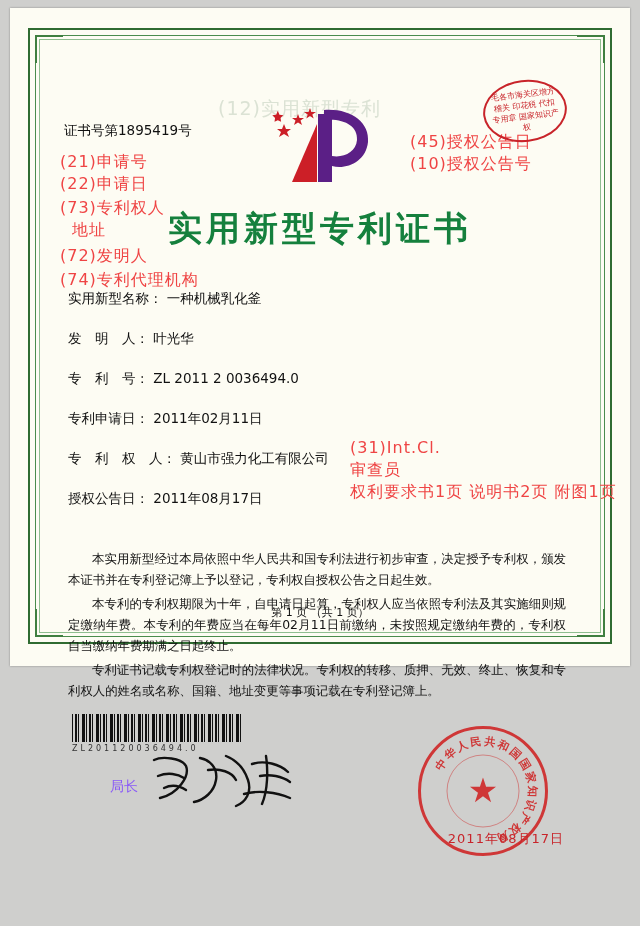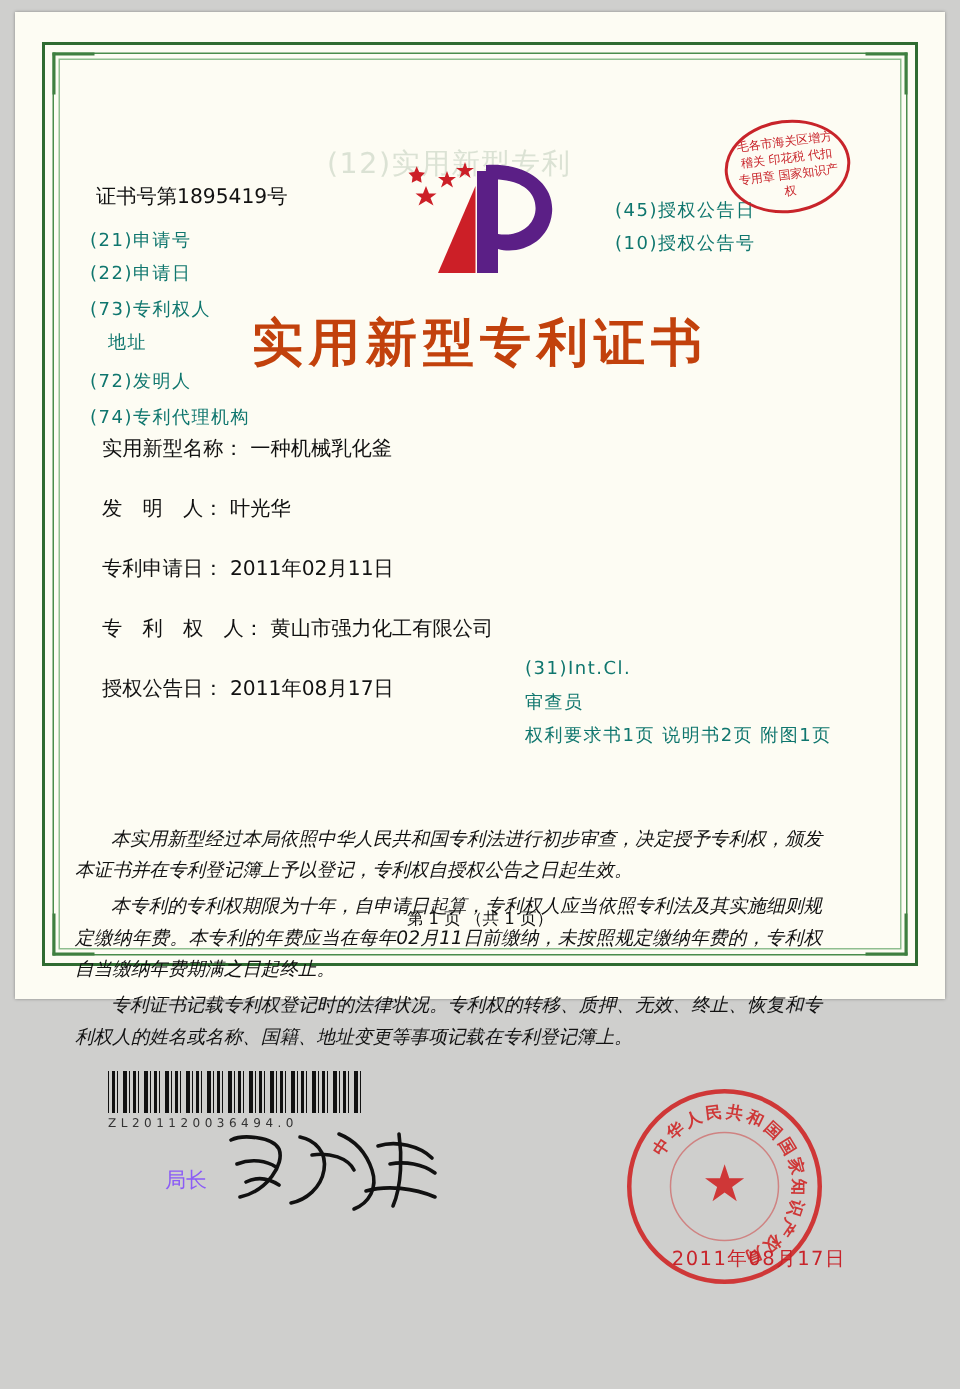--- a/index.html
+++ b/index.html
@@ -30,21 +30,21 @@
   .corner{
     position:absolute;width:26px;height:26px;border:2px solid #3f7f40;
   }
   .corner.tl{left:25px;top:27px;border-right:none;border-bottom:none;}
   .corner.tr{right:25px;top:27px;border-left:none;border-bottom:none;}
   .corner.bl{left:25px;bottom:29px;border-right:none;border-top:none;}
   .corner.br{right:25px;bottom:29px;border-left:none;border-top:none;}
 
   
   .ghost{
-    position:absolute;color:#0f766e;font-size:12px;letter-spacing:1px;
+    position:absolute;color:#ef4444;font-size:16px;letter-spacing:1px;
     user-select:none;
   }
   .ghost.big{font-size:19px;color:#dbe2d4;}
 
   
   .logo{position:absolute;left:262px;top:96px;width:110px;height:84px;}
 
   
   .seal-top{
     position:absolute;right:63px;top:72px;width:84px;height:62px;
@@ -52,35 +52,35 @@
     color:#c8242a;font-size:8px;line-height:11px;text-align:center;
     transform:rotate(-7deg);
     display:flex;align-items:center;justify-content:center;
     box-sizing:border-box;
   }
   .seal-top span{display:block;padding:0 6px;}
 
   .title{
     position:absolute;left:0;right:0;top:198px;text-align:center;
     font-family:"DejaVu Serif", serif;
-    font-size:34px;font-weight:bold;color:#c2410c;letter-spacing:4px;
+    font-size:34px;font-weight:bold;color:#15803d;letter-spacing:4px;
   }
 
   .fields{position:absolute;left:58px;top:282px;width:500px;}
   .field{
     font-size:13.5px;color:#111;margin-bottom:22px;
     font-family:"DejaVu Sans", sans-serif;
     white-space:nowrap;
   }
   .flabel{display:inline-block;}
   .fvalue{display:inline-block;}
 
   .paras{
-    position:absolute;left:40px;top:540px;width:498px;
-    font-size:12.4px;line-height:21px;color:#111;text-align:justify;font-style:italic;
+    position:absolute;left:58px;top:540px;width:498px;
+    font-size:12.4px;line-height:21px;color:#111;text-align:justify;
   }
   .paras p{margin:0 0 3px 0;text-indent:24px;}
 
   
   .barcode{
     position:absolute;left:62px;top:706px;width:170px;height:28px;
     background:repeating-linear-gradient(to right,
       #111 0 1px, transparent 1px 3px, #111 3px 5px, transparent 5px 6px,
       #111 6px 7px, transparent 7px 10px, #111 10px 13px, transparent 13px 14px);
   }
@@ -169,20 +169,24 @@
   <div class="title">实用新型专利证书</div>
 
   <div class="fields">
     <div class="field">
       <span class="flabel">实用新型名称：</span>
       <span class="fvalue">一种机械乳化釜</span>
     </div>
     <div class="field">
       <span class="flabel">发　明　人：</span>
       <span class="fvalue">叶光华</span>
+    </div>
+    <div class="field">
+      <span class="flabel">专　利　号：</span>
+      <span class="fvalue">ZL 2011 2 0036494.0</span>
     </div>
     <div class="field">
       <span class="flabel">专利申请日：</span>
       <span class="fvalue">2011年02月11日</span>
     </div>
     <div class="field">
       <span class="flabel">专　利　权　人：</span>
       <span class="fvalue">黄山市强力化工有限公司</span>
     </div>
     <div class="field">

